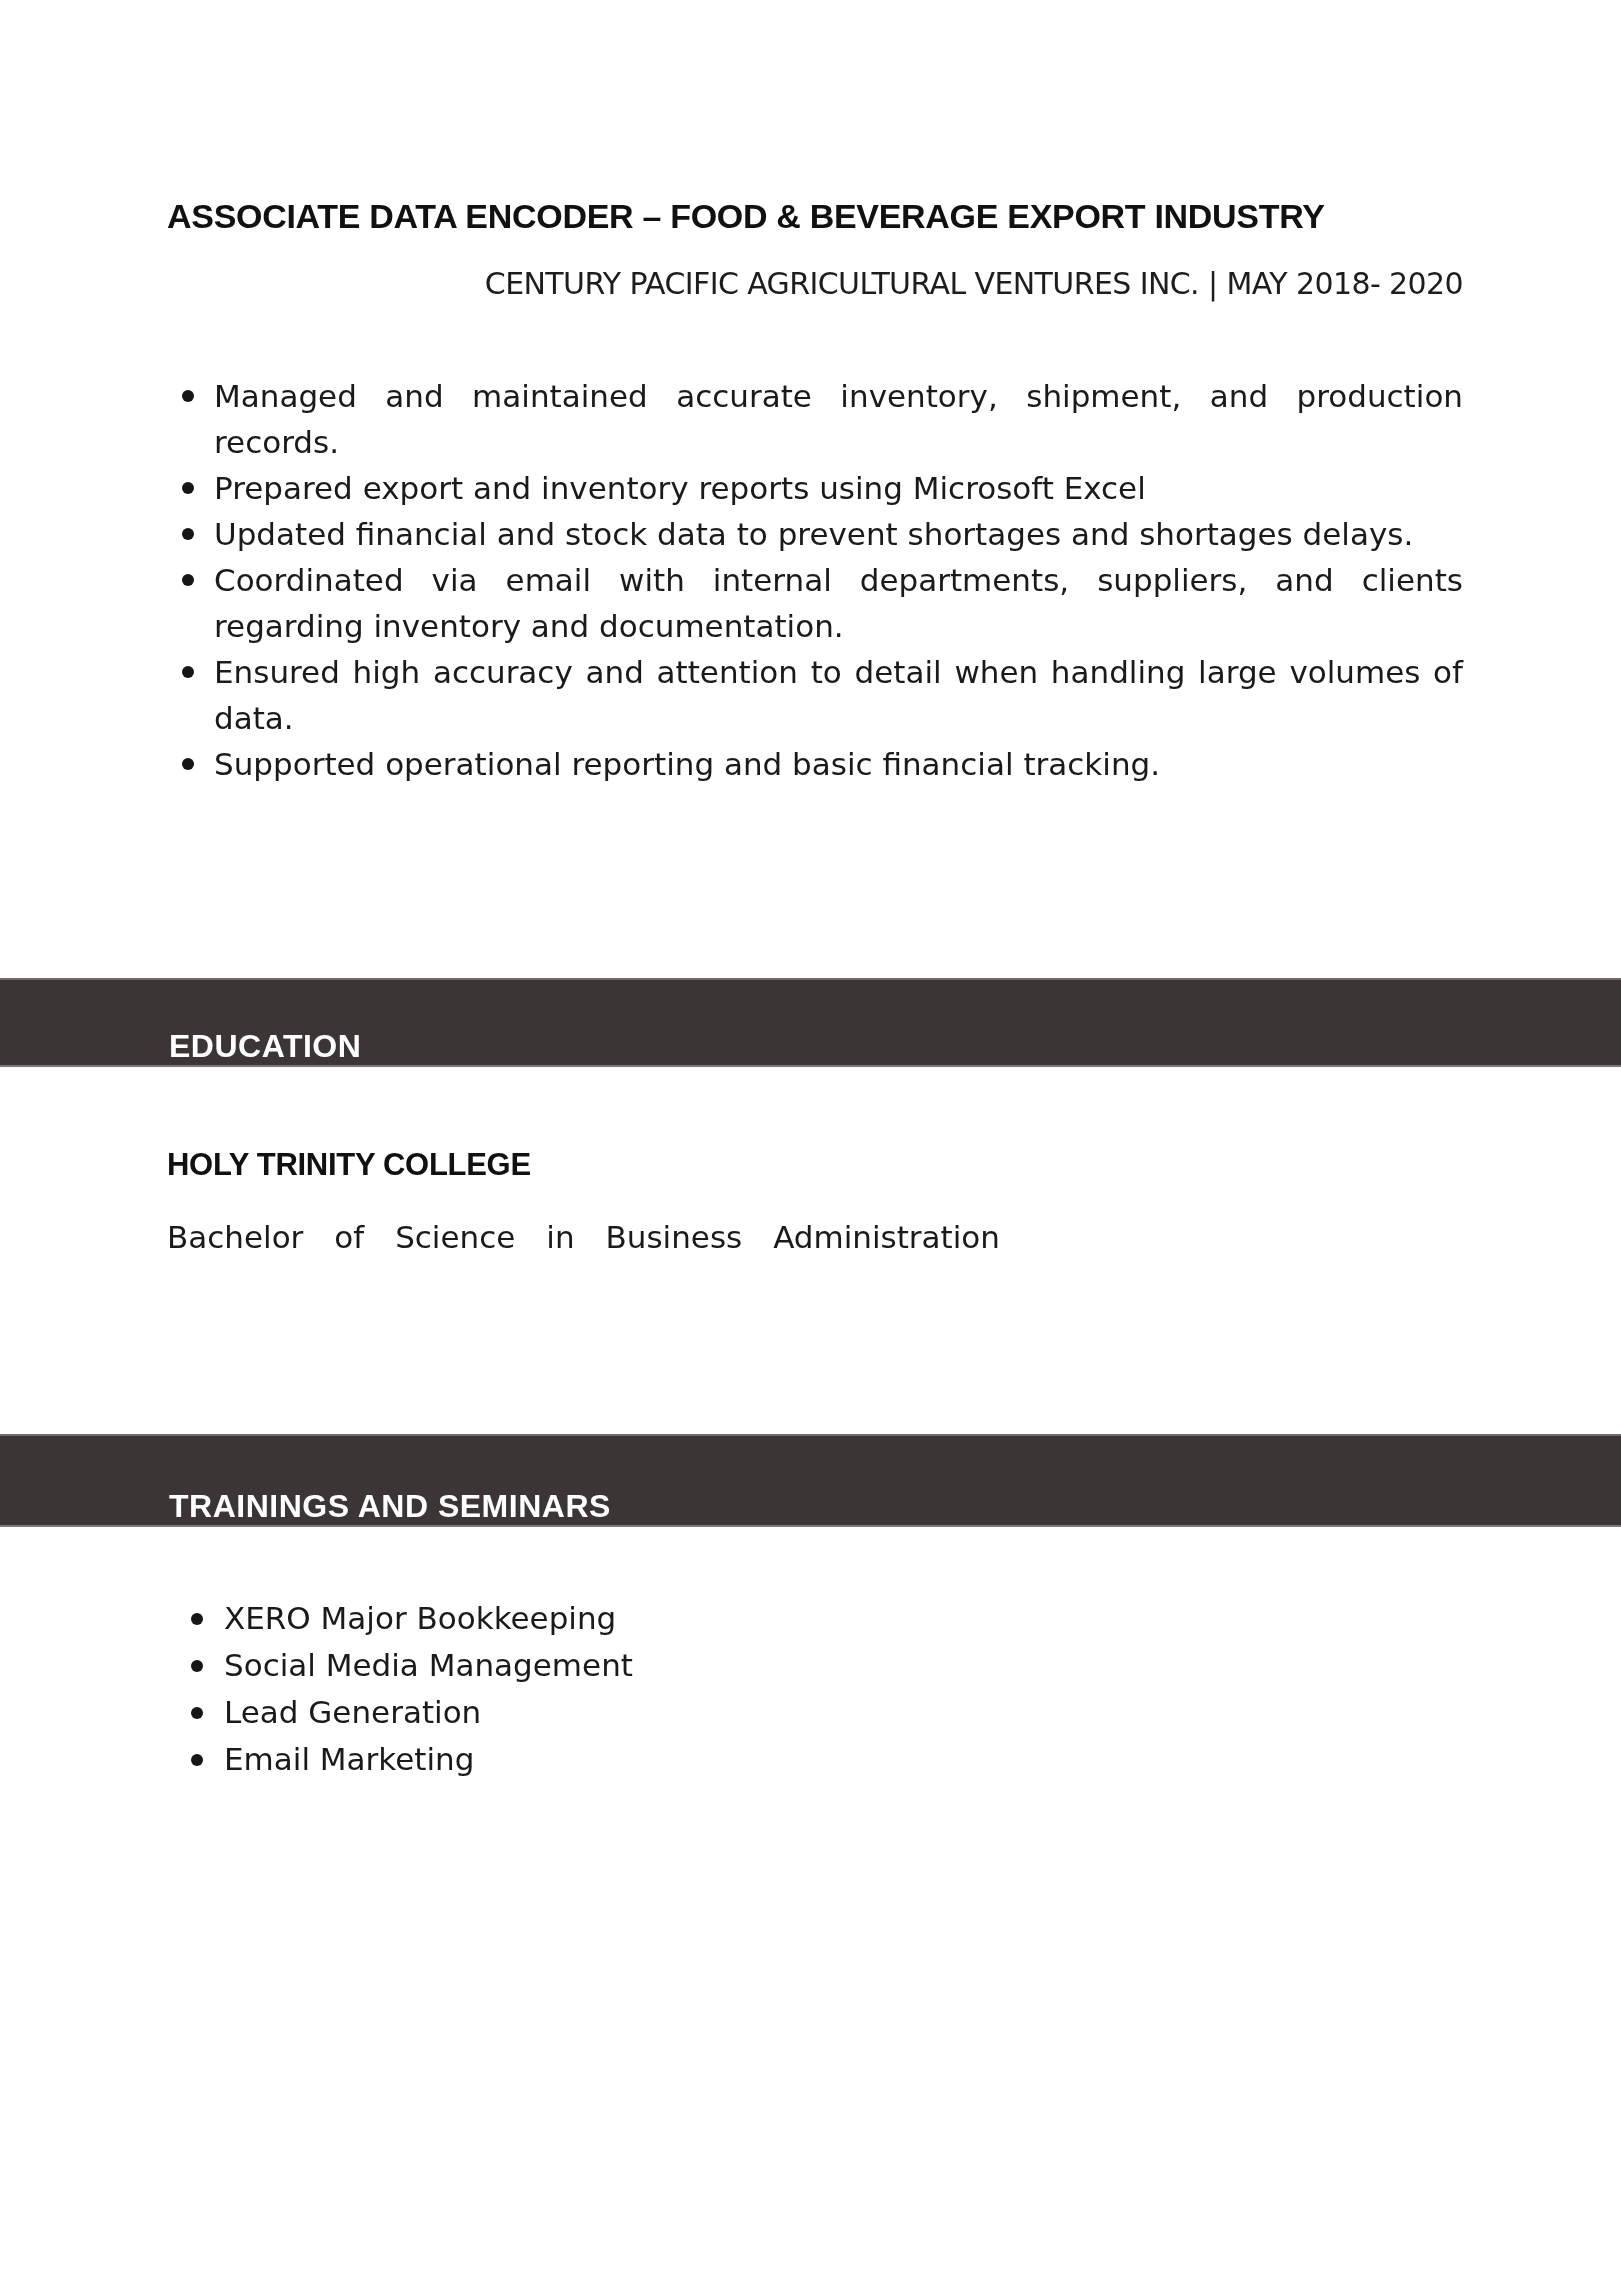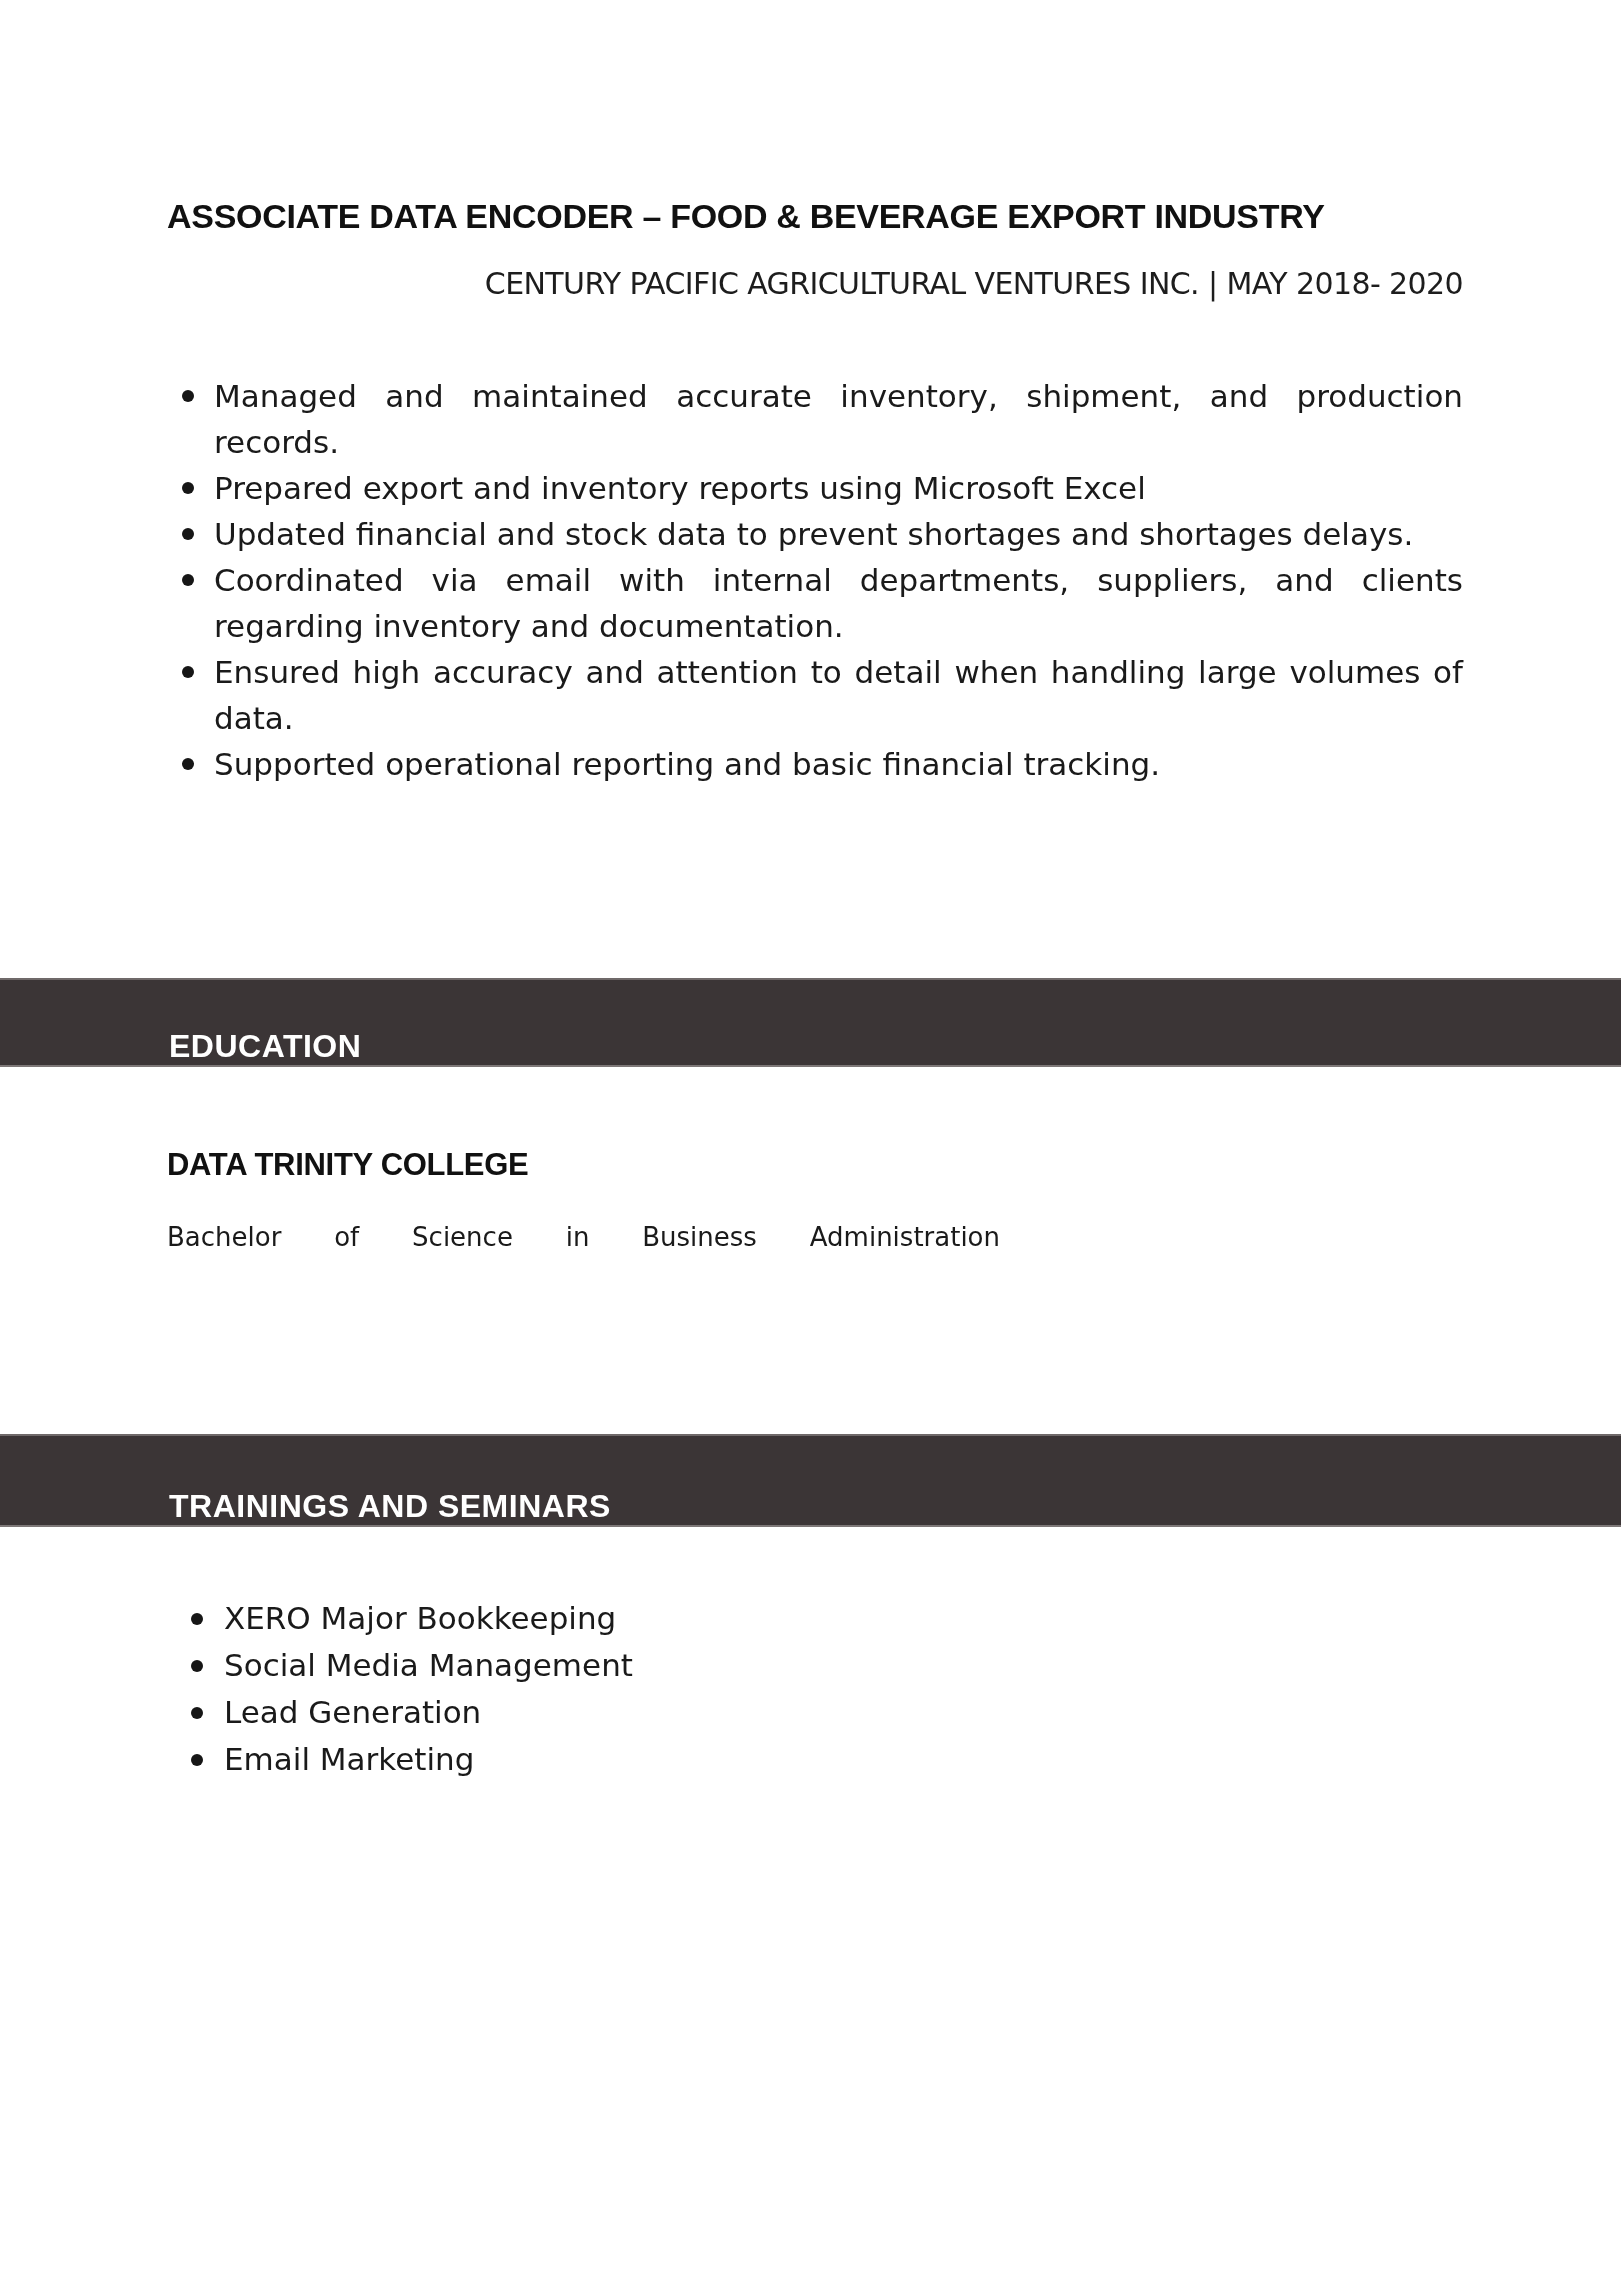--- a/index.html
+++ b/index.html
@@ -92,21 +92,21 @@
     font-weight: 700;
     font-size: 31px;
     line-height: 39px;
     letter-spacing: -0.3px;
     color: #111111;
   }
 
   .degree-block {
     position: absolute;
     top: 1214px; left: 167px; width: 833px;
-    font-size: 26px;
+    font-size: 31px;
     line-height: 46px;
   }
   .justify-full {
     text-align: justify;
     text-align-last: justify;
   }
 
   .trainings-list {
     position: absolute;
     top: 1595px; left: 167px; width: 1296px;
@@ -150,21 +150,21 @@
     <li>
       <span class="dot"></span>
       <span>Supported operational reporting and basic financial tracking.</span>
     </li>
   </ul>
 
   <div class="section-banner banner-education">
     <span class="section-heading">EDUCATION</span>
   </div>
 
-  <div class="school-name">DATA TRINITY COLLEGE</div>
+  <div class="school-name">HOLY TRINITY COLLEGE</div>
 
   <div class="degree-block">
     <div class="justify-full">Bachelor of Science in Business Administration</div>
   </div>
 
   <div class="section-banner banner-trainings">
     <span class="section-heading">TRAININGS AND SEMINARS</span>
   </div>
 
   <ul class="bullet-list trainings-list">

